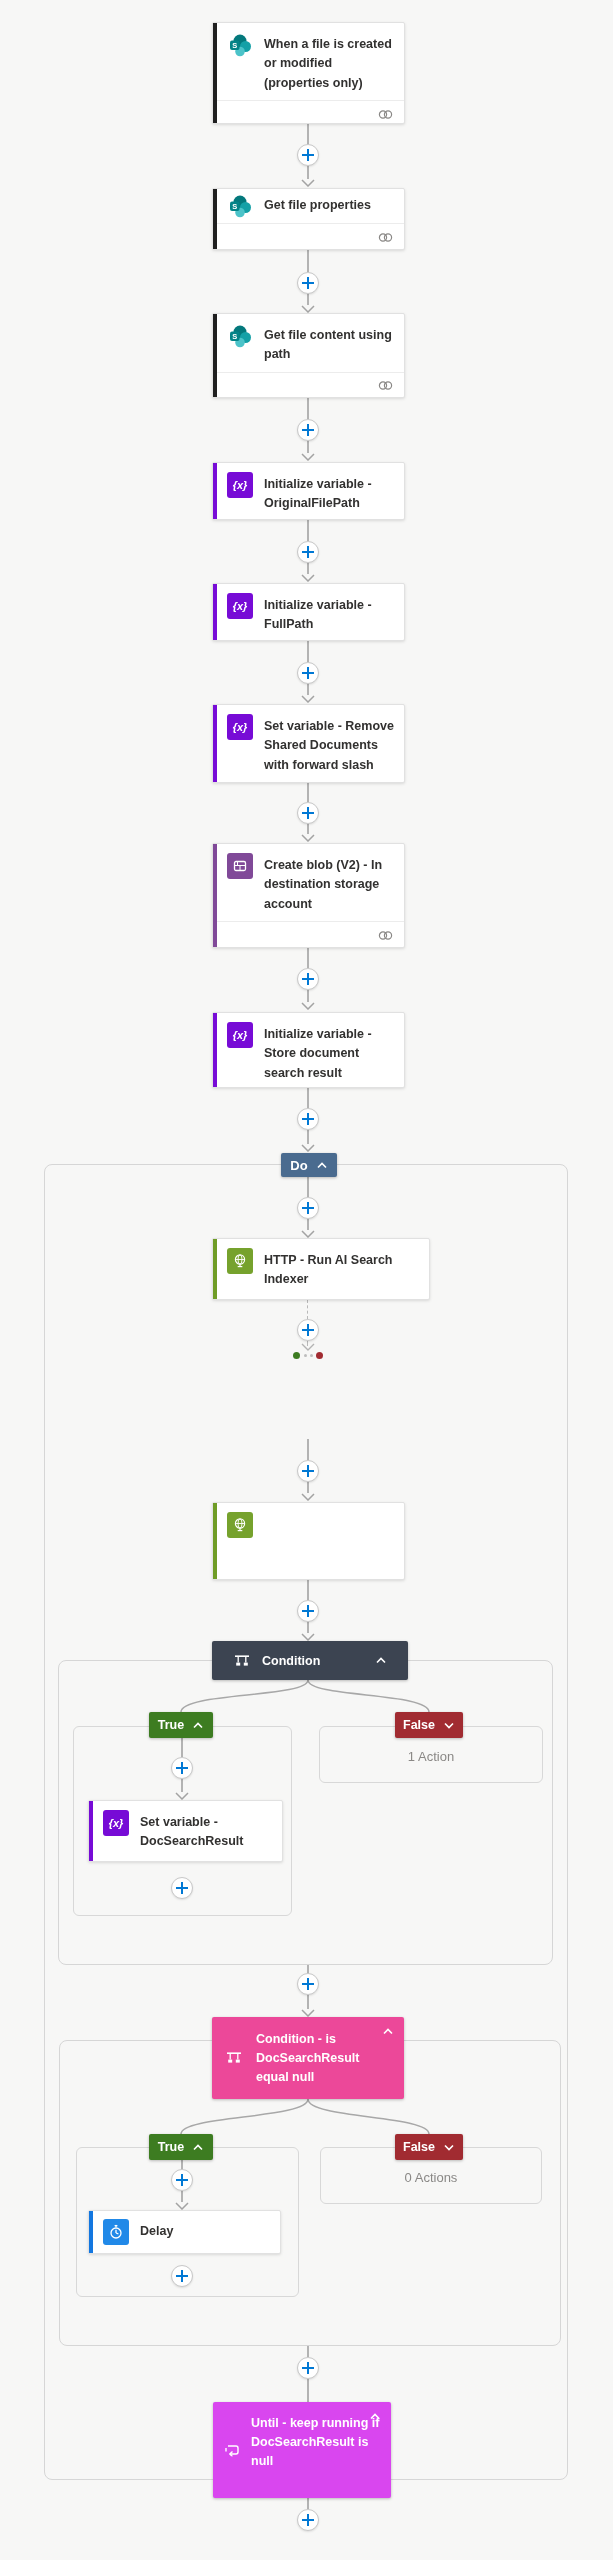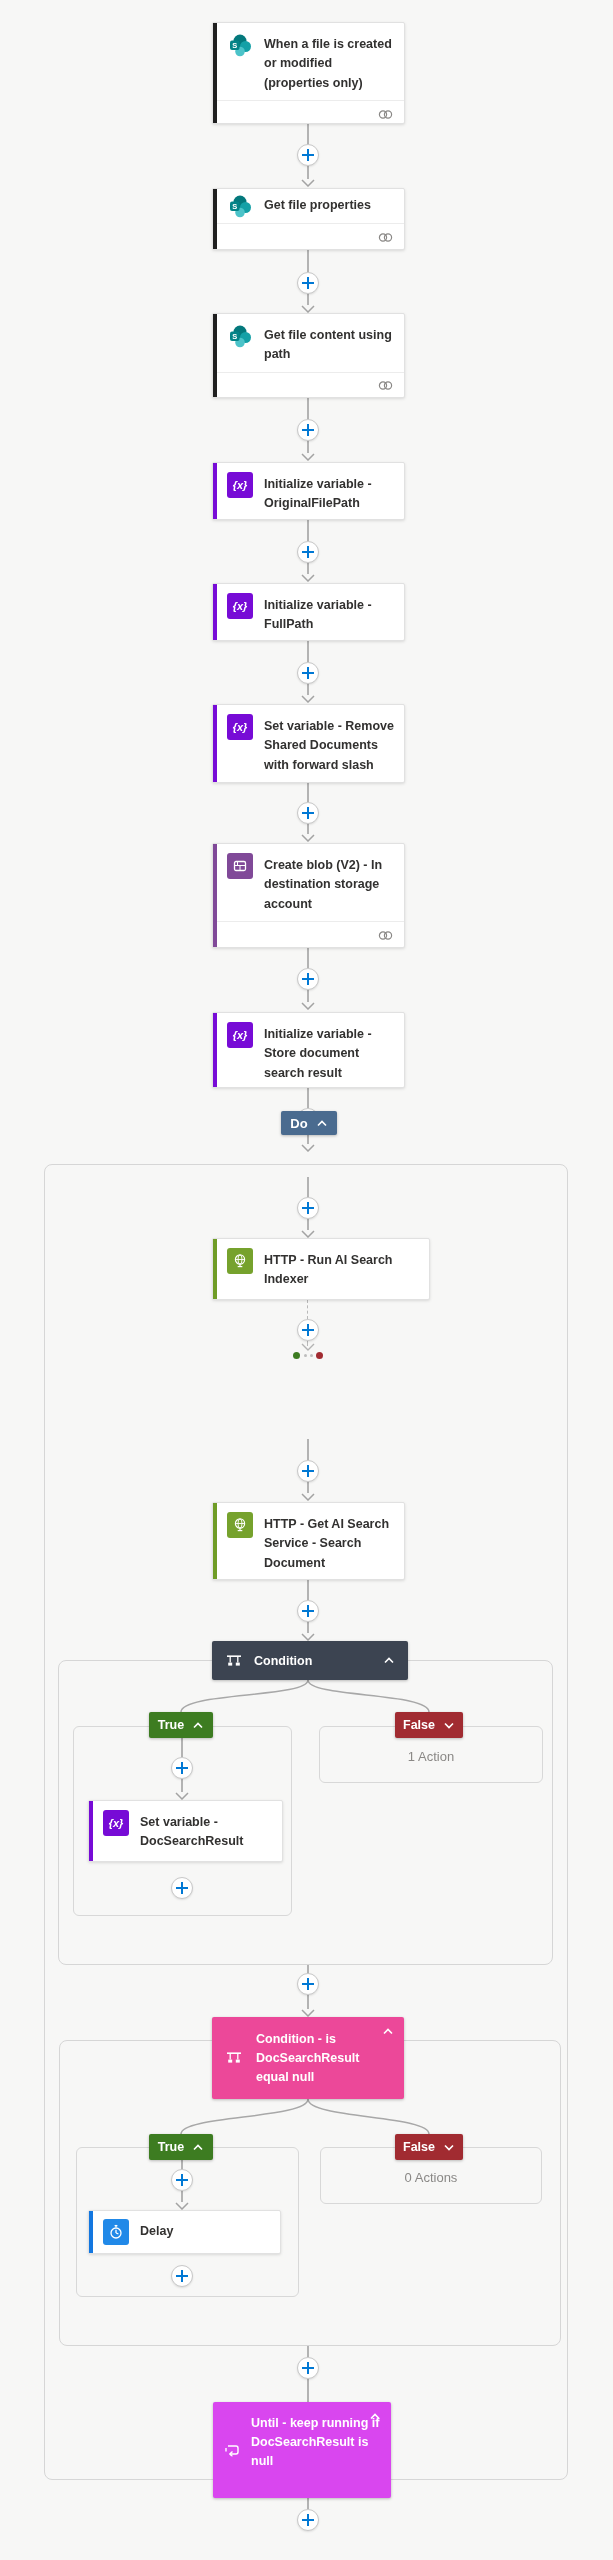--- a/index.html
+++ b/index.html
@@ -28,21 +28,21 @@
   .plus::after{content:'';position:absolute;left:9px;top:4px;width:2px;height:12px;background:#0078d4;}
 
   
   .scontainer{position:absolute;border:1.4px solid #d6d6d6;border-radius:8px;box-sizing:border-box;z-index:0;background:transparent;}
   .branchbox{position:absolute;border:1.4px solid #d8d8d8;border-radius:6px;box-sizing:border-box;z-index:2;background:transparent;}
   .branchsummary{display:flex;justify-content:center;padding-top:22px;color:#8a8886;font-size:13px;}
 
   
   .shead{position:absolute;border-radius:2px;box-shadow:0 1px 3px rgba(0,0,0,.25);z-index:4;color:#fff;box-sizing:border-box;cursor:pointer;}
   .do-badge{display:flex;align-items:center;justify-content:center;gap:8px;font-size:13px;font-weight:700;}
-  .cond1{display:flex;align-items:center;padding:0 13px;font-size:12.5px;font-weight:700;}
+  .cond1{display:flex;align-items:center;padding:0 21px;font-size:12.5px;font-weight:700;}
   .cond1 .lbl{margin-left:11px;}
   .cond1 .chev{margin-left:auto;}
   .multihead{padding:13px 12px 10px 44px;font-size:12.5px;font-weight:700;line-height:1.5;position:absolute;}
   .multihead .hicon{position:absolute;left:13px;top:50%;transform:translateY(-50%);}
   .multihead .chev{position:absolute;right:10px;top:11px;}
   .tfbadge{display:flex;align-items:center;justify-content:center;gap:8px;font-size:12.5px;font-weight:700;}
 
   .dot{position:absolute;border-radius:50%;z-index:2;}
 </style>
 </head>
@@ -243,21 +243,21 @@
         <div class="cmain">
       <span class="aicon" style="background:#770bd6">
             <span class="vicon">{x}</span>
           </span>
       <span class="ctitle">Initialize variable - Store document search result</span>
     </div>
       </div>
   </div>
 
   <div class="scontainer" style="left:44px;top:1164px;width:524px;height:1316px"></div>
-  <div class="shead do-badge" style="left:281px;top:1111px;width:56px;height:24px;background:#4a6b8f">
+  <div class="shead do-badge" style="left:281px;top:1153px;width:56px;height:24px;background:#4a6b8f">
     <span>Do</span>
     <svg width="12" height="7" viewBox="0 0 12 7">
         <path d="M2,5.5 L6,1.5 L10,5.5" stroke="#fff" stroke-width="1.6" fill="none"></path>
       </svg>
   </div>
 
   <div class="vline" style="left:307px;top:1177px;height:20px"></div>
   <button class="plus" style="left:297px;top:1197px"></button>
   <div class="vline" style="left:307px;top:1219px;height:11px"></div>
   <svg class="arr" style="left:301px;top:1230px" width="14" height="8">
@@ -307,21 +307,20 @@
         <div class="cmain">
       <span class="aicon" style="background:#76a22d">
         <svg width="16" height="16" viewBox="0 0 16 16" fill="none" stroke="#fff">
               <circle cx="8" cy="6.5" r="4.6" stroke-width="1.2"></circle>
               <ellipse cx="8" cy="6.5" rx="2" ry="4.6" stroke-width="0.9"></ellipse>
               <path d="M3.4,6.5 H12.6" stroke-width="0.9"></path>
               <path d="M8,11.1 V13" stroke-width="1.2"></path>
               <path d="M5.7,13.6 H10.3" stroke-width="1.2"></path>
             </svg>
       </span>
-      <span class="ctitle">HTTP - Get AI Search Service - Search Document</span>
     </div>
       </div>
   </div>
 
   <div class="vline" style="left:307px;top:1580px;height:20px"></div>
   <button class="plus" style="left:297px;top:1600px"></button>
   <div class="vline" style="left:307px;top:1622px;height:11px"></div>
   <svg class="arr" style="left:301px;top:1633px" width="14" height="8">
       <path d="M1,1 L7,7 L13,1" stroke="#a3a3a3" stroke-width="1.5" fill="none"></path>
     </svg>

